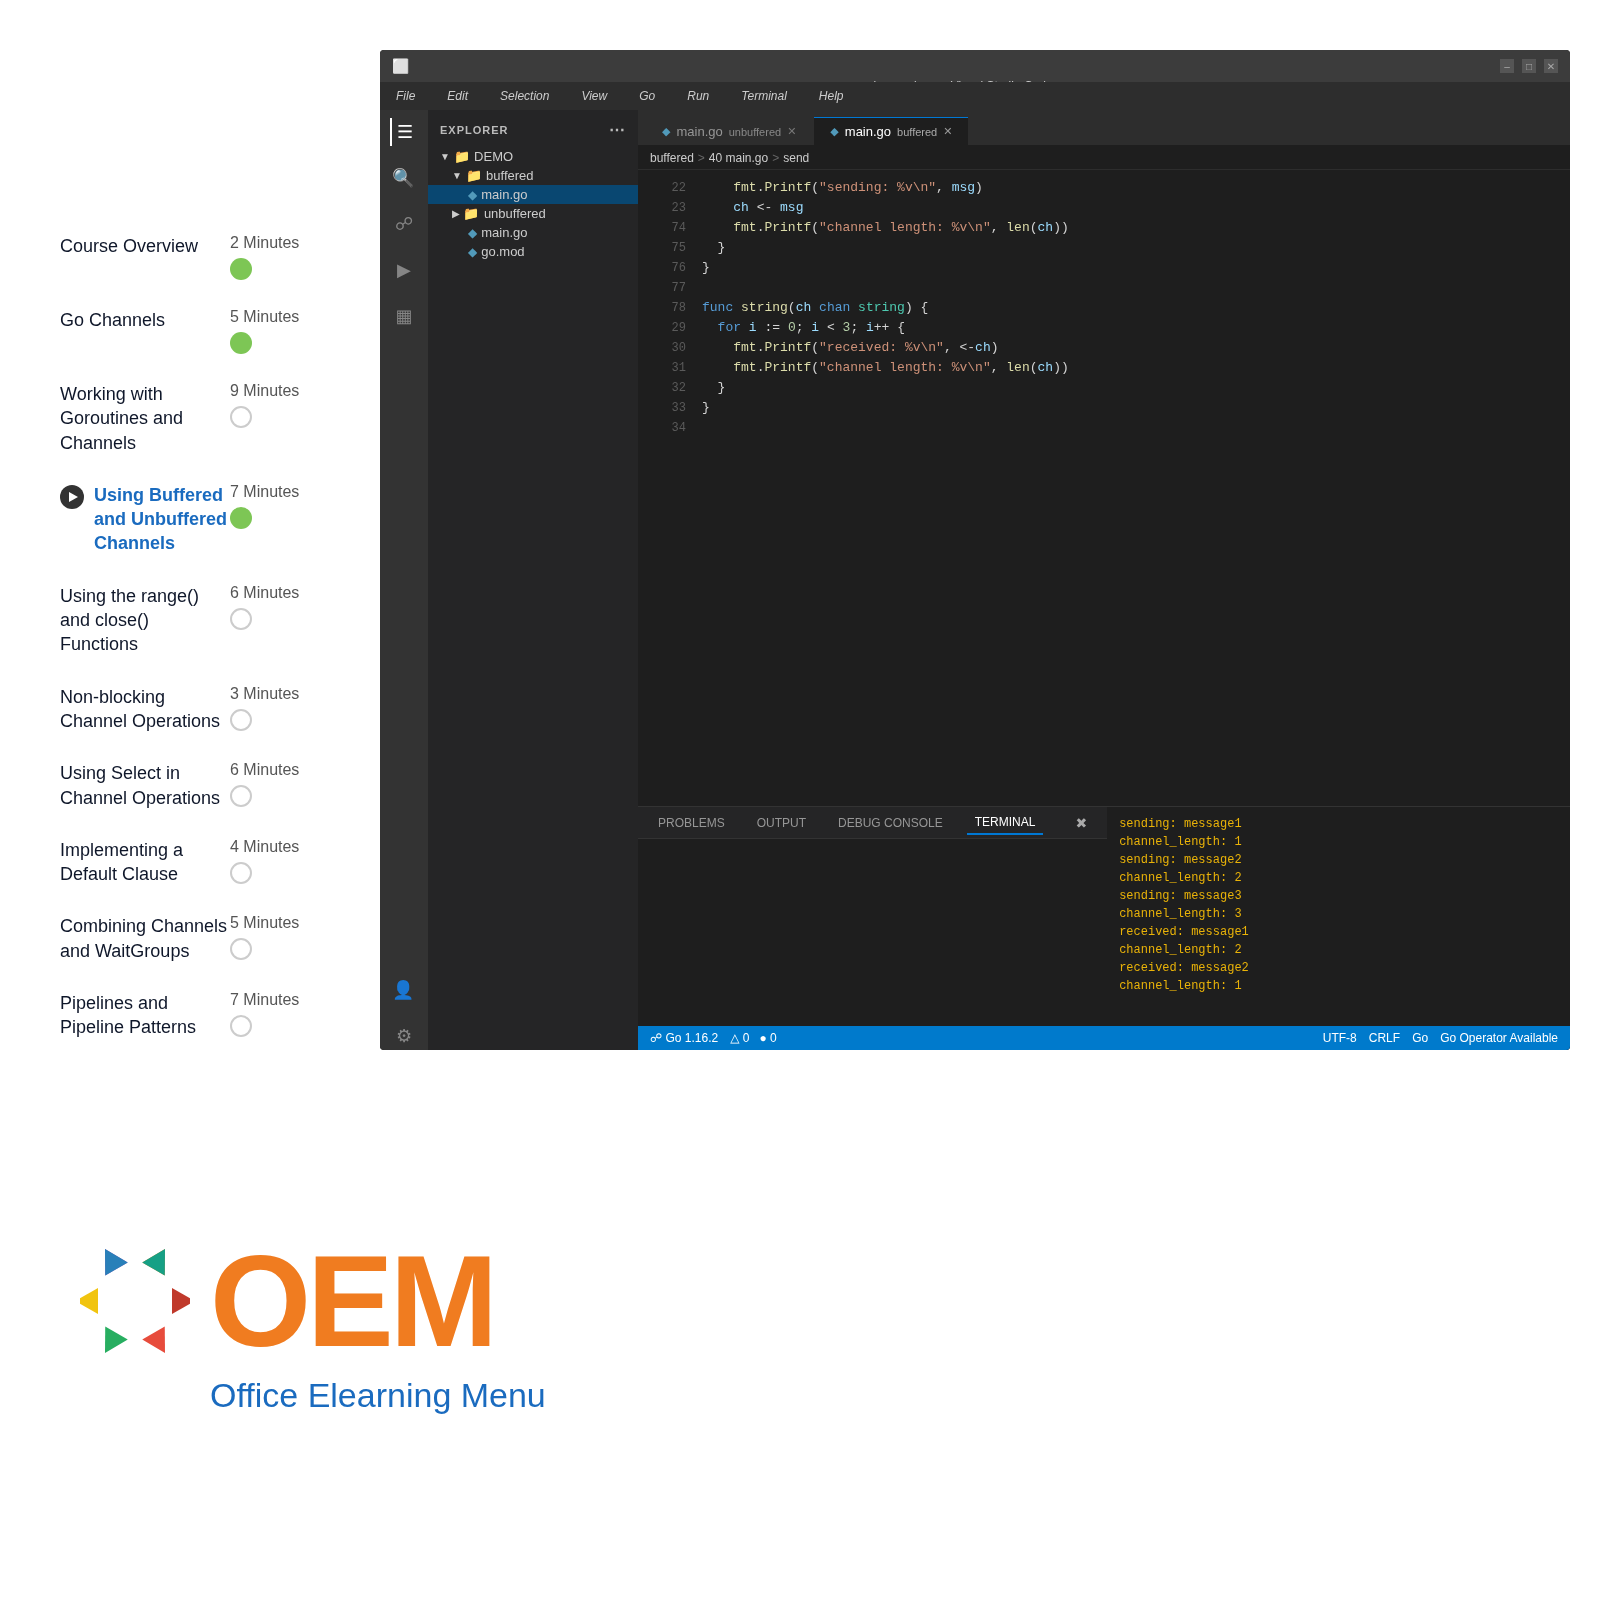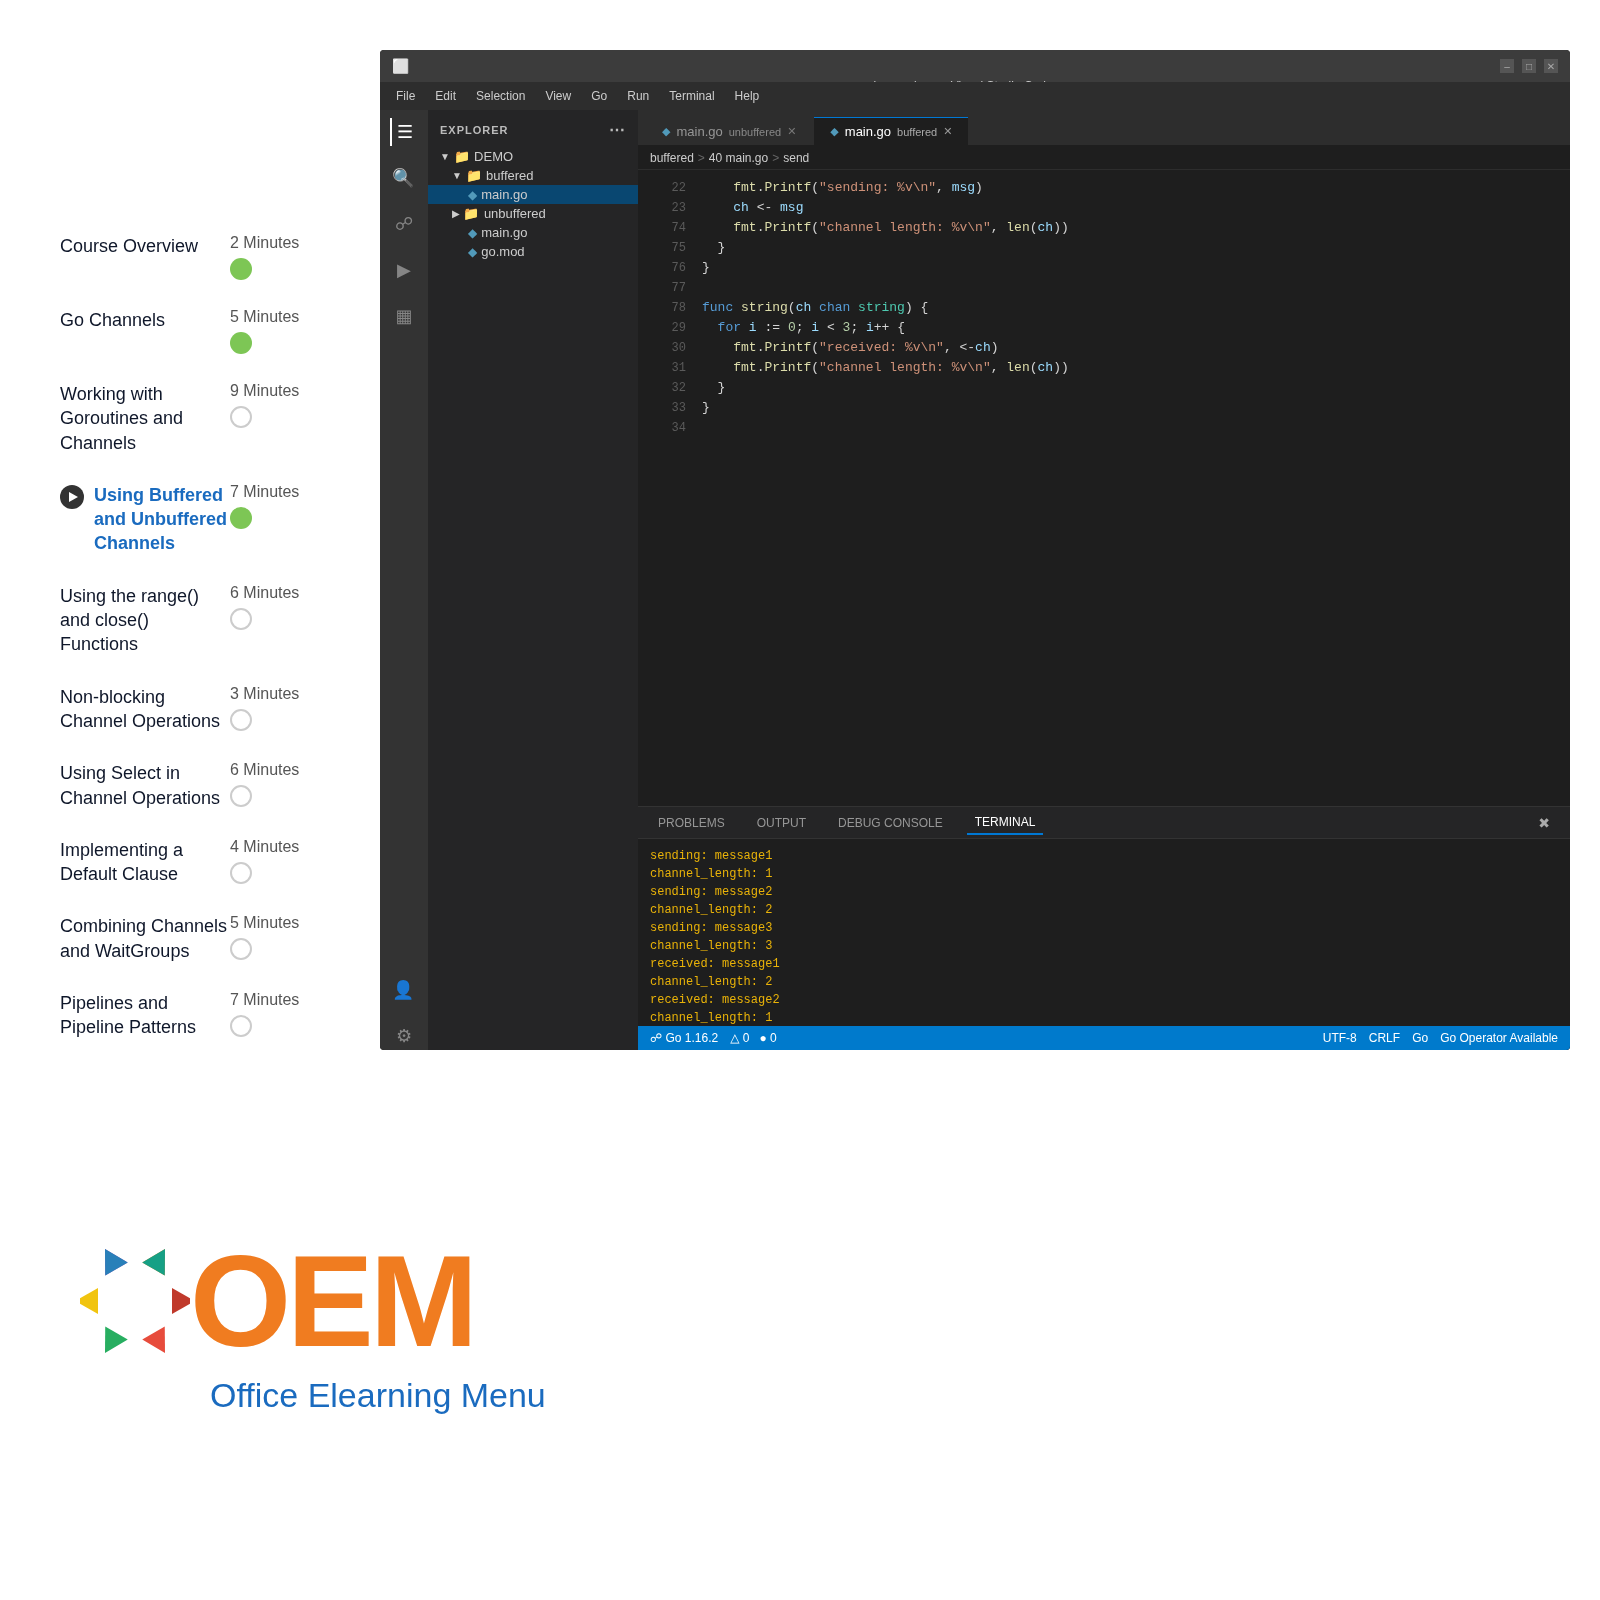--- a/index.html
+++ b/index.html
@@ -139,21 +139,22 @@
       justify-content: center;
       cursor: pointer;
     }
 
     .vscode-menubar {
       background: #2d2d2d;
       height: 28px;
       display: flex;
       align-items: center;
       padding: 0 8px;
-      gap: 4px;
+      gap: 16px;
+      font-style: italic;
     }
 
     .menu-item {
       color: #cccccc;
       font-size: 12px;
       padding: 2px 8px;
       cursor: pointer;
     }
 
     .vscode-body {
@@ -338,21 +339,20 @@
     .tp { color: #4ec9b0; }
     .op { color: #d4d4d4; }
     .num { color: #b5cea8; }
     .var { color: #9cdcfe; }
 
     .terminal-panel {
       height: 220px;
       background: #1e1e1e;
       border-top: 1px solid #333;
       display: flex;
-      flex-direction: column;
     }
 
     .terminal-tabs {
       background: #252526;
       height: 32px;
       display: flex;
       align-items: center;
       padding: 0 12px;
       gap: 16px;
       border-bottom: 1px solid #333;
@@ -403,20 +403,21 @@
     .oem-logo {
       display: flex;
       flex-direction: column;
       align-items: flex-start;
       gap: 10px;
     }
 
     .oem-logo-top {
       display: flex;
       align-items: center;
+      gap: 20px;
     }
 
     .oem-icon {
       width: 110px;
       height: 110px;
       position: relative;
     }
 
     .oem-text-logo {
       font-size: 130px;

